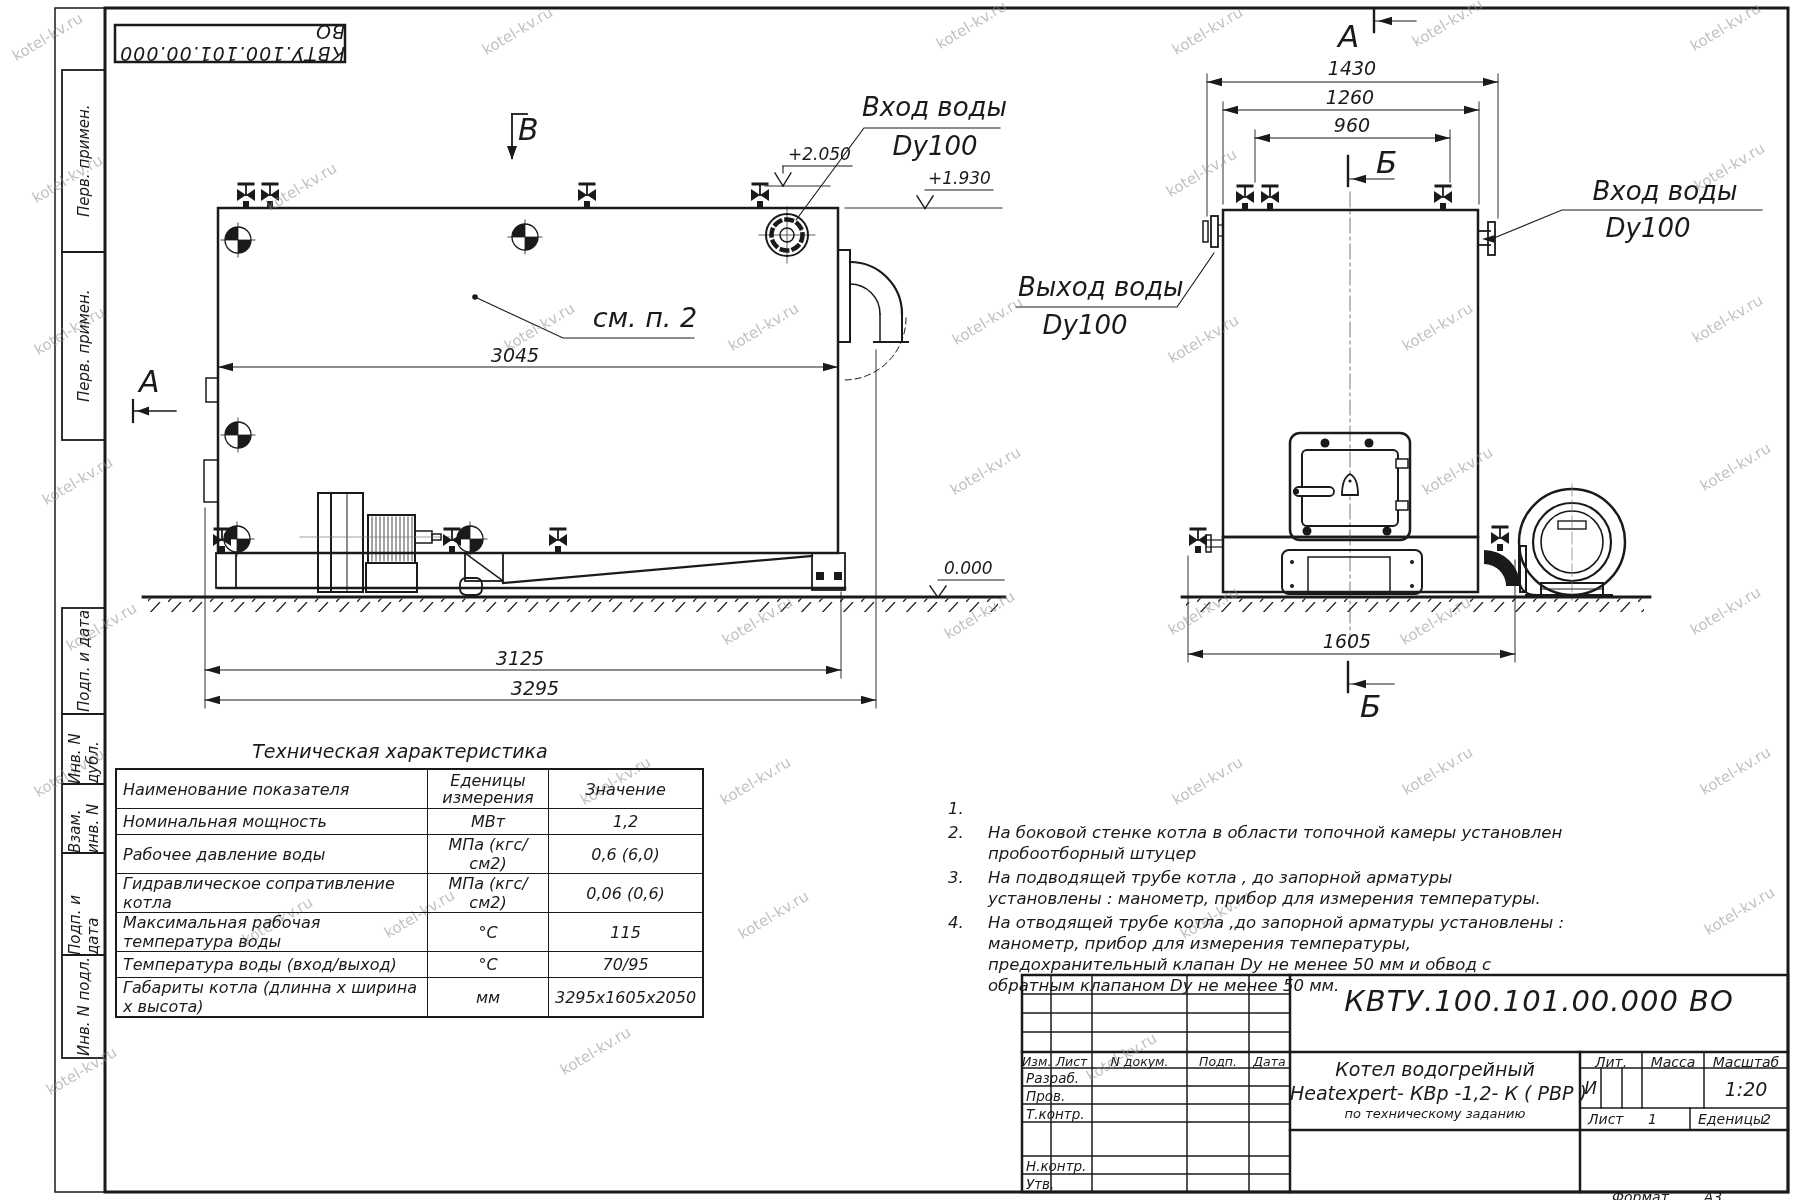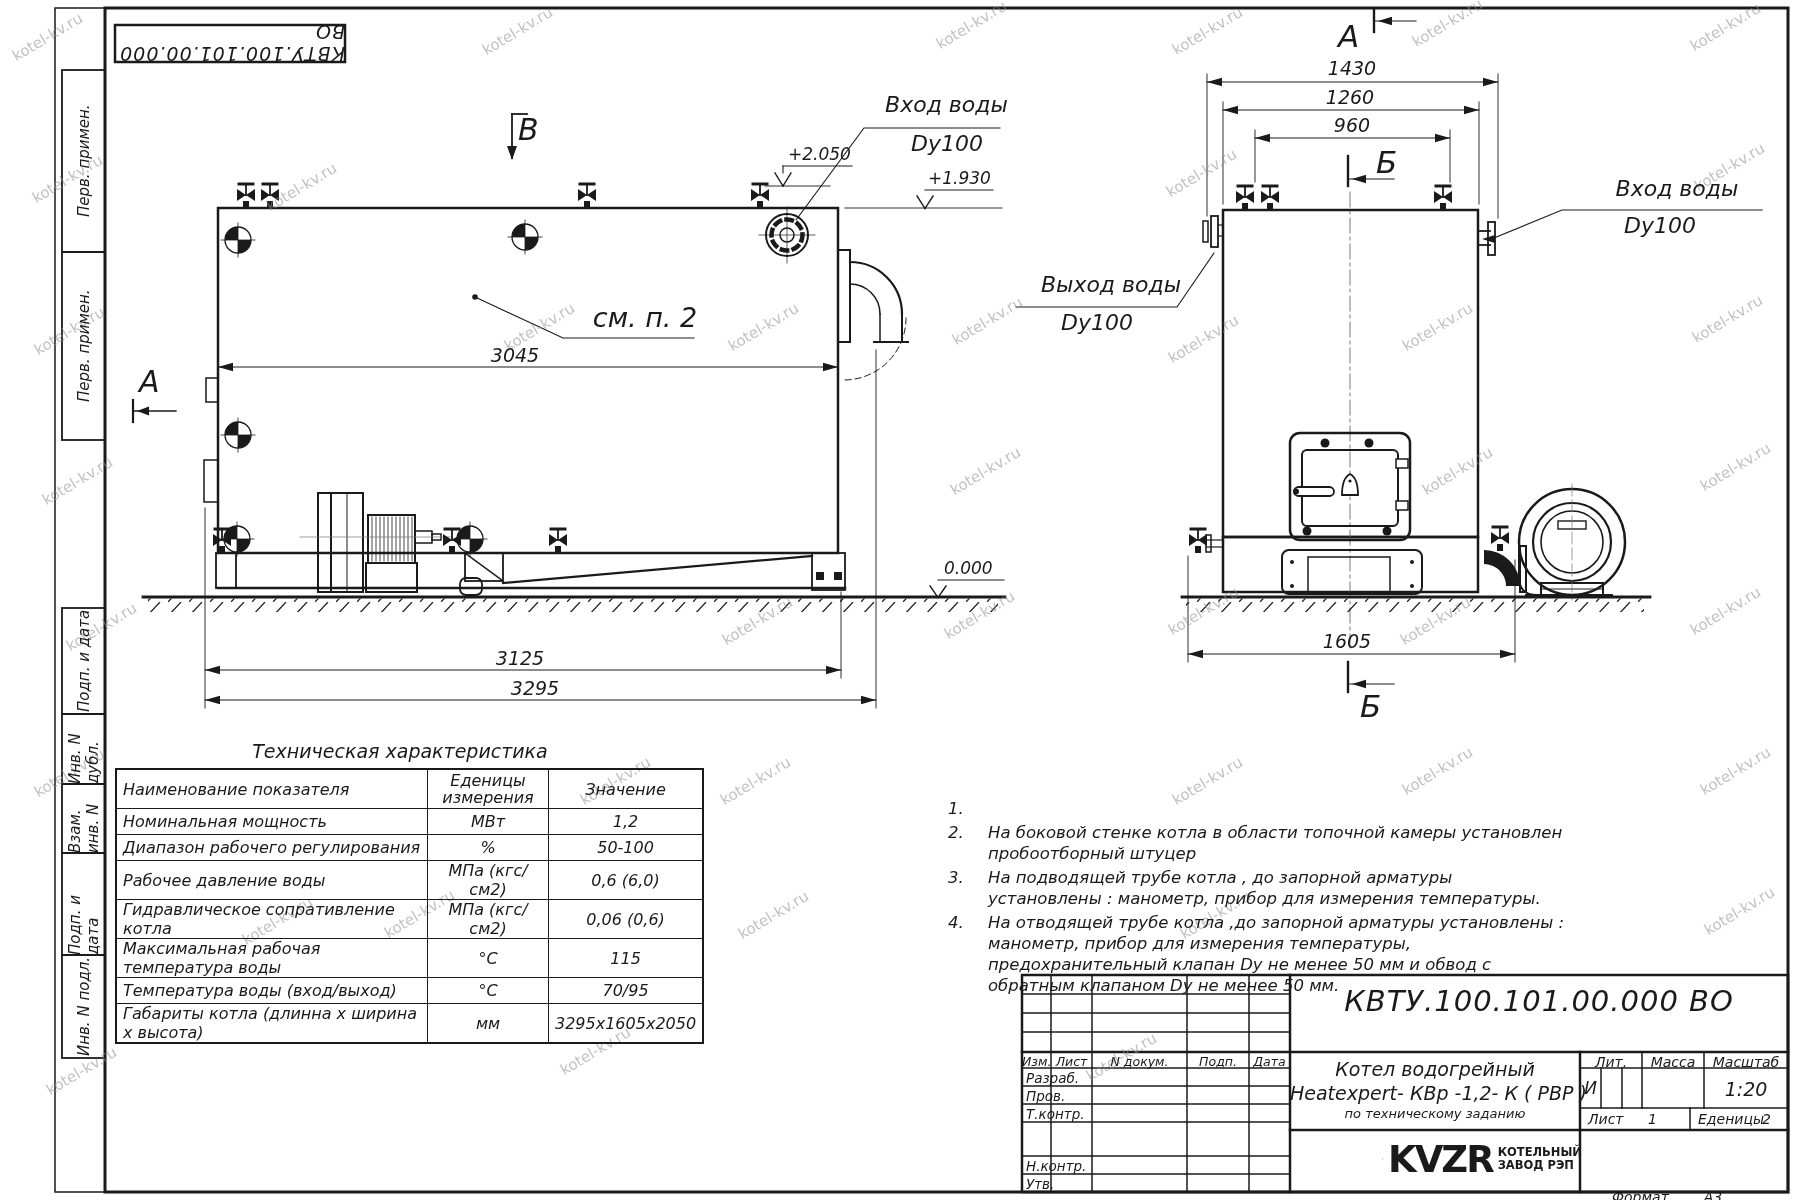--- a/index.html
+++ b/index.html
@@ -3,21 +3,21 @@
 <meta charset="utf-8">
 <style>
   html,body{margin:0;padding:0;background:#fff;}
   #sheet{position:relative;width:1800px;height:1200px;background:#fff;overflow:hidden;
          font-family:"DejaVu Sans",sans-serif;color:#1a1a1a;}
   .abs{position:absolute;}
   .lbl{position:absolute;font-style:italic;color:#1a1a1a;white-space:nowrap;}
   .ctr{text-align:center;}
   .dim{font-size:19px;}
   .big{font-size:30px;}
-  .callout{font-size:22px;margin-left:12px;}
+  .callout{font-size:26px;}
   .elev{font-size:17px;}
   .wm{position:absolute;color:#8f8f8f;opacity:.55;font-size:15px;transform:rotate(-31deg);
       white-space:nowrap;pointer-events:none;}
   .vlabel{position:absolute;display:flex;align-items:center;justify-content:center;
           writing-mode:vertical-rl;transform:rotate(180deg);font-size:15px;font-style:italic;}
   .stamp{position:absolute;left:115px;top:25px;width:230px;height:37px;display:flex;
          align-items:center;justify-content:center;transform:rotate(180deg);
          font-size:19px;font-style:italic;letter-spacing:1px;}
   
   #notes{position:absolute;left:948px;top:798px;width:620px;}
@@ -435,25 +435,20 @@
       <td class="un c pre">Еденицы
 измерения</td>
       <td class="vl c">Значение</td>
     </tr>
     <tr>
           <td>Номинальная мощность</td>
           <td class="c">МВт</td>
           <td class="c">1,2</td>
         </tr>
     <tr>
-          <td>Диапазон рабочего регулирования</td>
-          <td class="c">%</td>
-          <td class="c">50-100</td>
-        </tr>
-    <tr>
           <td>Рабочее давление воды</td>
           <td class="c">МПа (кгс/см2)</td>
           <td class="c">0,6 (6,0)</td>
         </tr>
     <tr>
           <td>Гидравлическое сопративление котла</td>
           <td class="c">МПа (кгс/см2)</td>
           <td class="c">0,06 (0,6)</td>
         </tr>
     <tr>
@@ -491,32 +486,20 @@
   <div class="tb" style="left:1580px;top:1054px;width:62px;text-align:center;font-size:14px">Лит.</div>
   <div class="tb" style="left:1642px;top:1054px;width:62px;text-align:center;font-size:14px">Масса</div>
   <div class="tb" style="left:1704px;top:1054px;width:84px;text-align:center;font-size:14px">Масштаб</div>
   <div class="tb" style="left:1580px;top:1078px;width:21px;text-align:center;font-size:17px">И</div>
   <div class="tb" style="left:1704px;top:1078px;width:84px;text-align:center;font-size:19px">1:20</div>
   <div class="tb" style="left:1588px;top:1111px;font-size:14px">Лист</div>
   <div class="tb" style="left:1648px;top:1111px;font-size:14px">1</div>
   <div class="tb" style="left:1698px;top:1111px;font-size:14px">Еденицы</div>
   <div class="tb" style="left:1762px;top:1111px;font-size:14px">2</div>
 
-  <div class="logo">
-    <svg width="38" height="42" viewBox="0 0 38 42">
-      <path d="M3,8 q8,-10 16,0 t16,0" stroke="#111" stroke-width="6" fill="none"></path>
-      <path d="M3,21 q8,-10 16,0 t16,0" stroke="#111" stroke-width="6" fill="none"></path>
-      <path d="M3,34 q8,-10 16,0 t16,0" stroke="#111" stroke-width="6" fill="none"></path>
-    </svg>
-    <span class="kvzr">KVZR</span>
-    <span class="co">
-      <span style="display:block">КОТЕЛЬНЫЙ</span>
-      <span style="display:block">ЗАВОД РЭП</span>
-    </span>
-  </div>
 
   <div class="tb" style="left:1612px;top:1189px;font-size:14px">
     <span>Формат</span>
     <span style="display:inline-block;width:26px"></span>
     <span>А3</span>
   </div>
 
 </div>
 
 </body></html>

